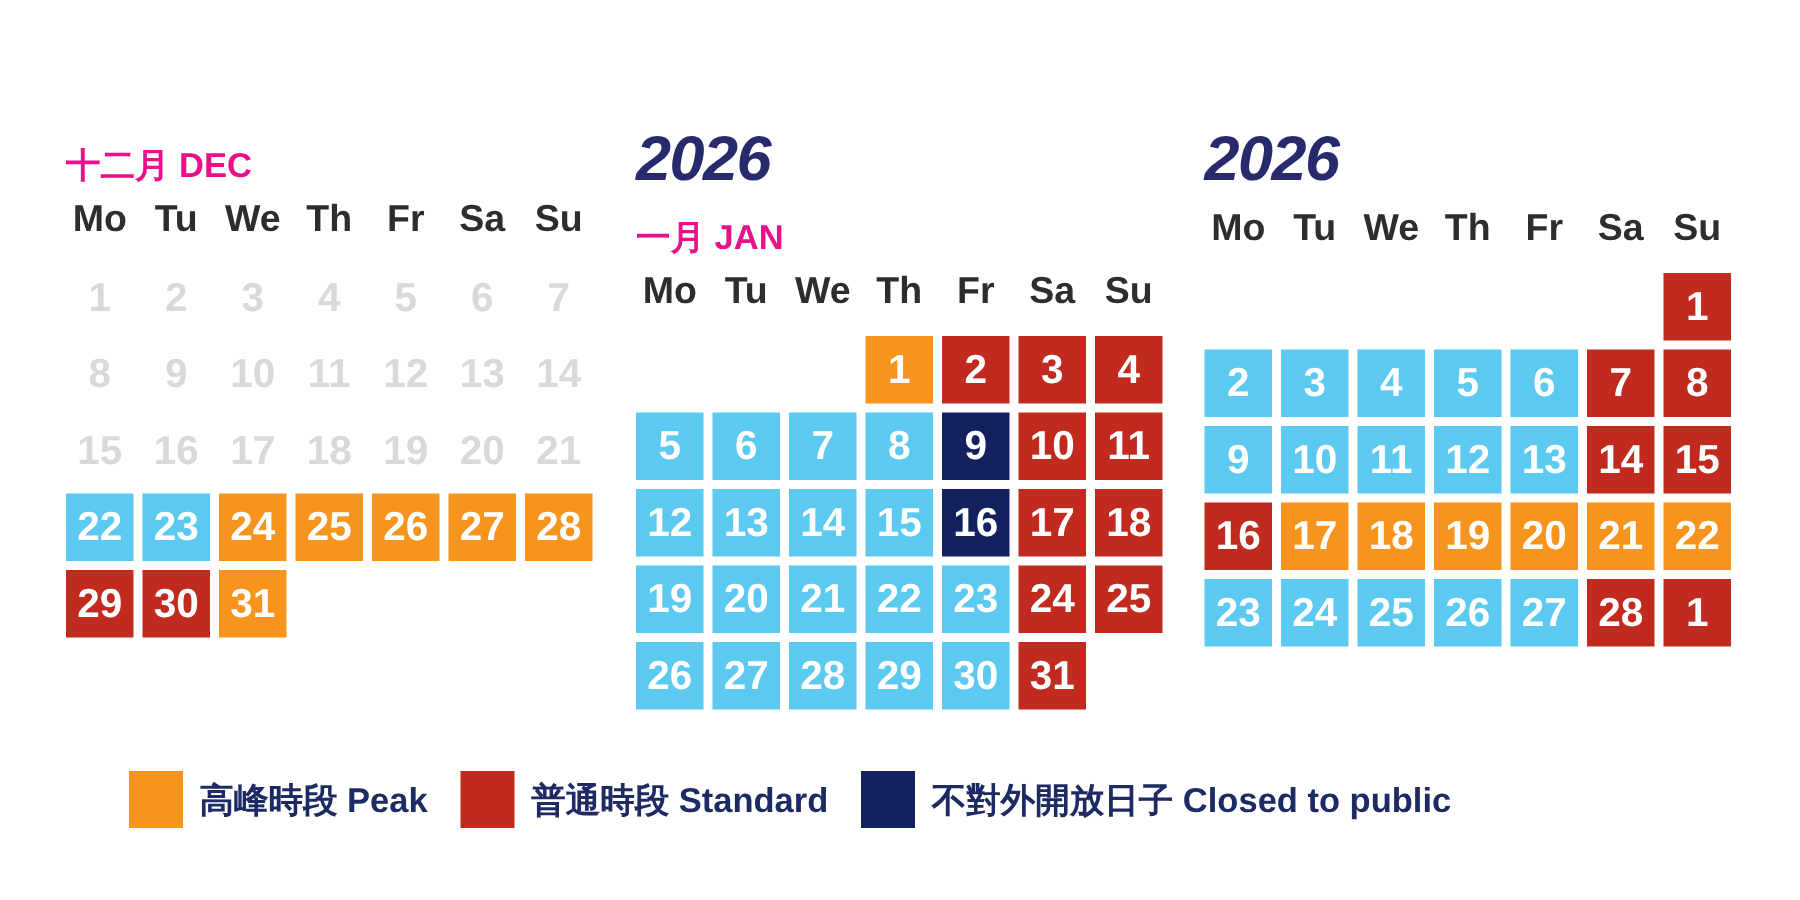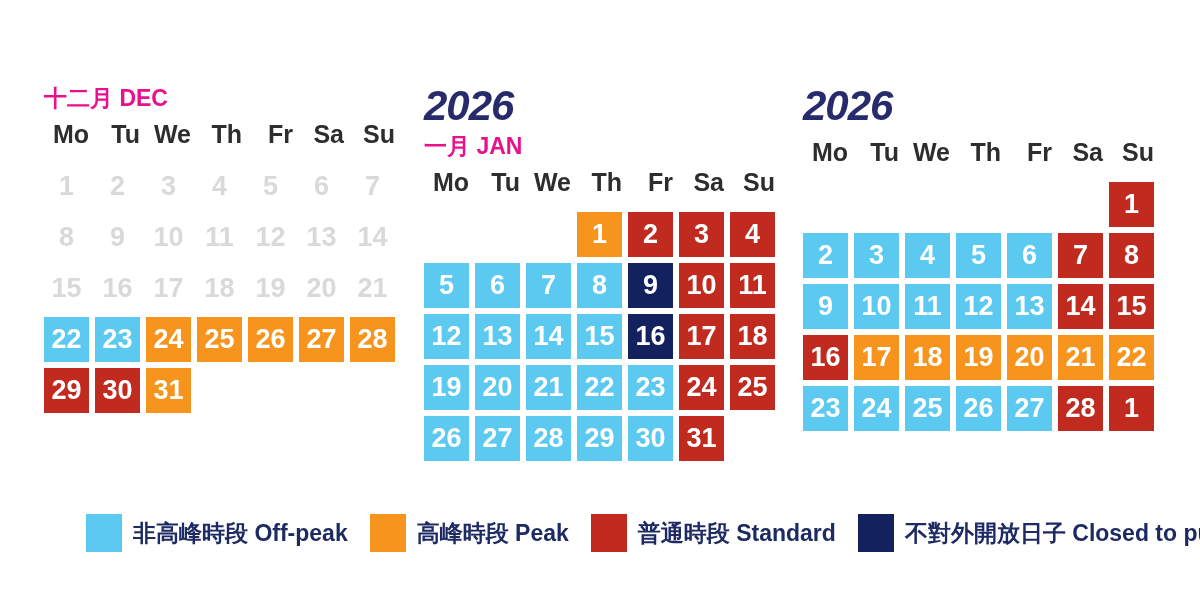--- a/index.html
+++ b/index.html
@@ -26,38 +26,38 @@
   .year-title {
     margin: 0;
     font-size: 42px;
     line-height: 48px;
     font-weight: 800;
     font-style: italic;
     letter-spacing: -1px;
     color: var(--year, #282B6B);
   }
   .month-subtitle {
-    margin: 2px 0 0 0;
+    margin: 14px 0 0 0;
     font-size: 23px;
     line-height: 28px;
     font-weight: 700;
     color: var(--month, #E9108C);
   }
   .weekday-row {
     margin-top: 8px;
     display: grid;
     grid-template-columns: repeat(7, 45px);
     gap: 6px;
     height: 28px;
   }
   .weekday {
     font-size: 25px;
     line-height: 28px;
     font-weight: 600;
-    text-align: right;
+    text-align: center;
     color: var(--weekday, #2D2D2D);
   }
   .grid {
     margin-top: 16px;
     display: grid;
     grid-template-columns: repeat(7, 45px);
     grid-auto-rows: 45px;
     gap: 6px;
   }
   .cell {
@@ -251,24 +251,20 @@
         <div class="cell offpeak" style="background: rgb(91, 201, 240);">25</div>
         <div class="cell offpeak" style="background: rgb(91, 201, 240);">26</div>
         <div class="cell offpeak" style="background: rgb(91, 201, 240);">27</div>
         <div class="cell standard" style="background: rgb(192, 42, 31);">28</div>
         <div class="cell standard" style="background: rgb(192, 42, 31);">1</div>
       </div>
   </section>
 
   <div class="legend">
       <div class="legend-item">
-        <span class="legend-swatch" style="background: rgb(91, 201, 240);"></span>
-        <span class="legend-label">非高峰時段 Off-peak</span>
-      </div>
-      <div class="legend-item">
         <span class="legend-swatch" style="background: rgb(247, 148, 29);"></span>
         <span class="legend-label">高峰時段 Peak</span>
       </div>
       <div class="legend-item">
         <span class="legend-swatch" style="background: rgb(192, 42, 31);"></span>
         <span class="legend-label">普通時段 Standard</span>
       </div>
       <div class="legend-item">
         <span class="legend-swatch" style="background: rgb(20, 33, 95);"></span>
         <span class="legend-label">不對外開放日子 Closed to public</span>

